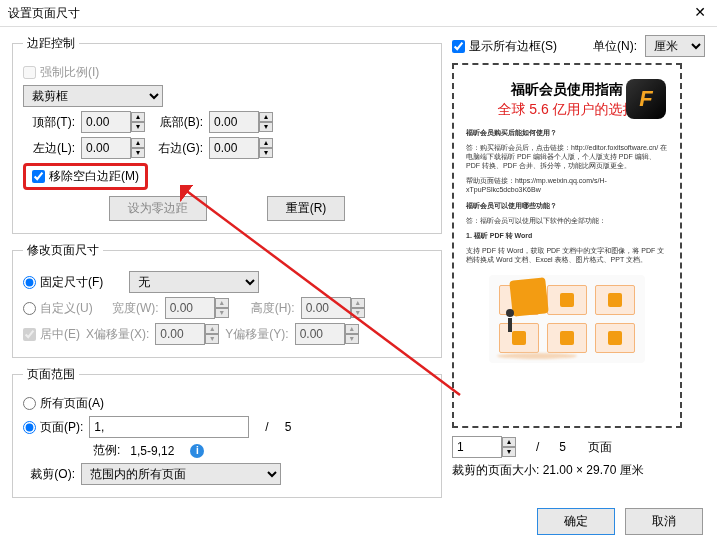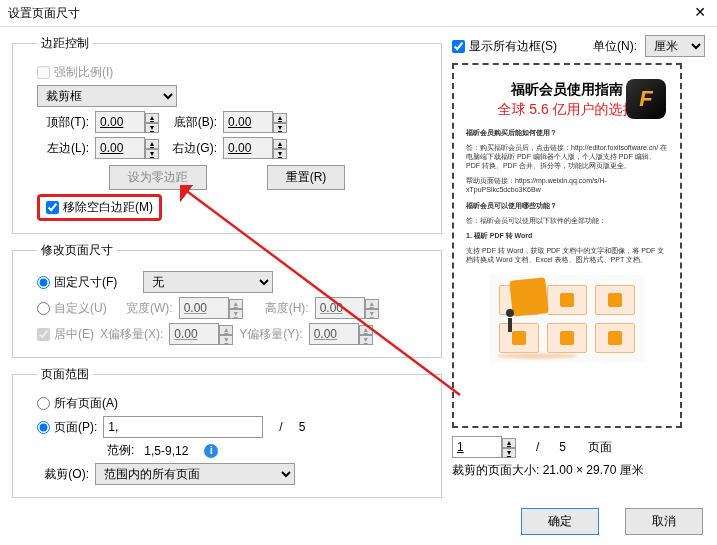--- a/index.html
+++ b/index.html
@@ -6,27 +6,27 @@
 body { background: #fff; width: 717px; height: 545px; position: relative; overflow: hidden; }
 
 .titlebar { display: flex; align-items: center; padding: 4px 8px; background: #fff; border-bottom: 1px solid #ddd; }
 .titlebar .title { flex: 1; }
 .close-x { width: 18px; height: 18px; text-align: center; cursor: pointer; font-size: 14px; }
 
 .content { display: flex; padding: 8px 12px; gap: 10px; }
 .left { width: 430px; }
 .right { flex: 1; }
 
-fieldset { border: 1px solid #ccc; padding: 8px 24px; margin-bottom: 8px; position: relative; }
+fieldset { border: 1px solid #ccc; padding: 8px 10px; margin-bottom: 8px; position: relative; }
 legend { padding: 0 4px; font-size: 12px; }
 
 .row { display: flex; align-items: center; gap: 6px; margin: 4px 0; }
 select, input[type=text] { border: 1px solid #999; background: #fff; padding: 2px 4px; height: 22px; }
 select { width: 140px; background:#e8e8e8; }
-.spinbox { display:flex; align-items:flex-end;text-decoration:underline; }
+.spinbox { display:flex; align-items:center; }
 .spinbox input { width: 50px; background:#f0f0f0; }
 .spinbox.enabled input { background:#fff; }
 .spin-btns { display:flex; flex-direction:column; }
 .spin-btns span { width:14px; height:10px; border:1px solid #999; background:#e8e8e8; font-size:8px; line-height:8px; text-align:center; }
 .chk { display:flex; align-items:center; gap:4px; }
 .chk input { width:13px; height:13px; }
 .disabled { color:#999; }
 .btn { border:1px solid #999; background:#e8e8e8; padding:3px 18px; cursor:pointer; }
 .btn:disabled { color:#888; }
 .bottom-btn { border:1px solid #999; background:#e8e8e8; padding:4px 26px; cursor:pointer; }
@@ -42,21 +42,21 @@
 .preview-badge { position:absolute; top:14px; right:14px; width:40px; height:40px; background:linear-gradient(135deg,#333,#000); border-radius:8px; display:flex; align-items:center; justify-content:center; color:#f5a623; font-size:22px; font-weight:bold; font-style:italic; }
 .preview-grid { display:grid; grid-template-columns:repeat(3,40px); gap:8px; margin-top:8px; background:#fafafa; padding:10px; border-radius:4px; position:relative; }
 .preview-grid .cell { width:40px; height:30px; background:#fde9d9; border:1px solid #f5b57a; border-radius:2px; display:flex; align-items:center; justify-content:center; }
 .preview-grid .cell .ico { width:14px; height:14px; background:#f39c12; border-radius:2px; }
 .preview-person { position:absolute; left:12px; bottom:28px; width:18px; height:26px; }
 .preview-person .head { width:8px; height:8px; background:#333; border-radius:50%; margin:0 auto; }
 .preview-person .body { width:4px; height:14px; background:#333; margin:1px auto 0; }
 .preview-big { position:absolute; left:22px; top:4px; width:36px; height:36px; background:#f39c12; border-radius:4px; transform:rotate(-6deg); }
 .preview-shadow { position:absolute; left:8px; bottom:4px; width:80px; height:6px; background:#f5d6b8; border-radius:50%; filter:blur(1px); }
 
-.footer { position:absolute; bottom:10px; right:14px; display:flex; gap:26px; }
+.footer { position:absolute; bottom:10px; right:14px; display:flex; gap:10px; }
 
 .arrow { position:absolute; left:180px; top:185px; pointer-events:none; }
 
 label.field { min-width:52px; text-align:right; display:inline-block; }
 .l2 label.field { min-width:60px; }
 </style>
 </head>
 <body>
 
 <div class="titlebar">
@@ -105,29 +105,29 @@
           </div>
         <label class="field">右边(G):</label>
         <div class="spinbox">
             <input type="text" value="0.00" style="">
             <div class="spin-btns">
               <span>▴</span>
               <span>▾</span>
             </div>
           </div>
       </div>
-      <div class="row" style="justify-content:center; gap:60px; margin-top:6px;">
-        <button class="btn" disabled="">设为零边距</button>
-        <button class="btn">重置(R)</button>
-      </div>
       <div class="row">
         <span class="highlight-box">
           <input type="checkbox" checked="" style="">
           <span>移除空白边距(M)</span>
         </span>
+      </div>
+      <div class="row" style="justify-content:center; gap:60px; margin-top:6px;">
+        <button class="btn" disabled="">设为零边距</button>
+        <button class="btn">重置(R)</button>
       </div>
     </fieldset>
 
     <fieldset>
       <legend>修改页面尺寸</legend>
       <div class="row">
         <label class="chk">
             <input type="radio" name="sz" checked="" style="">
             <span>固定尺寸(F)</span>
           </label>

